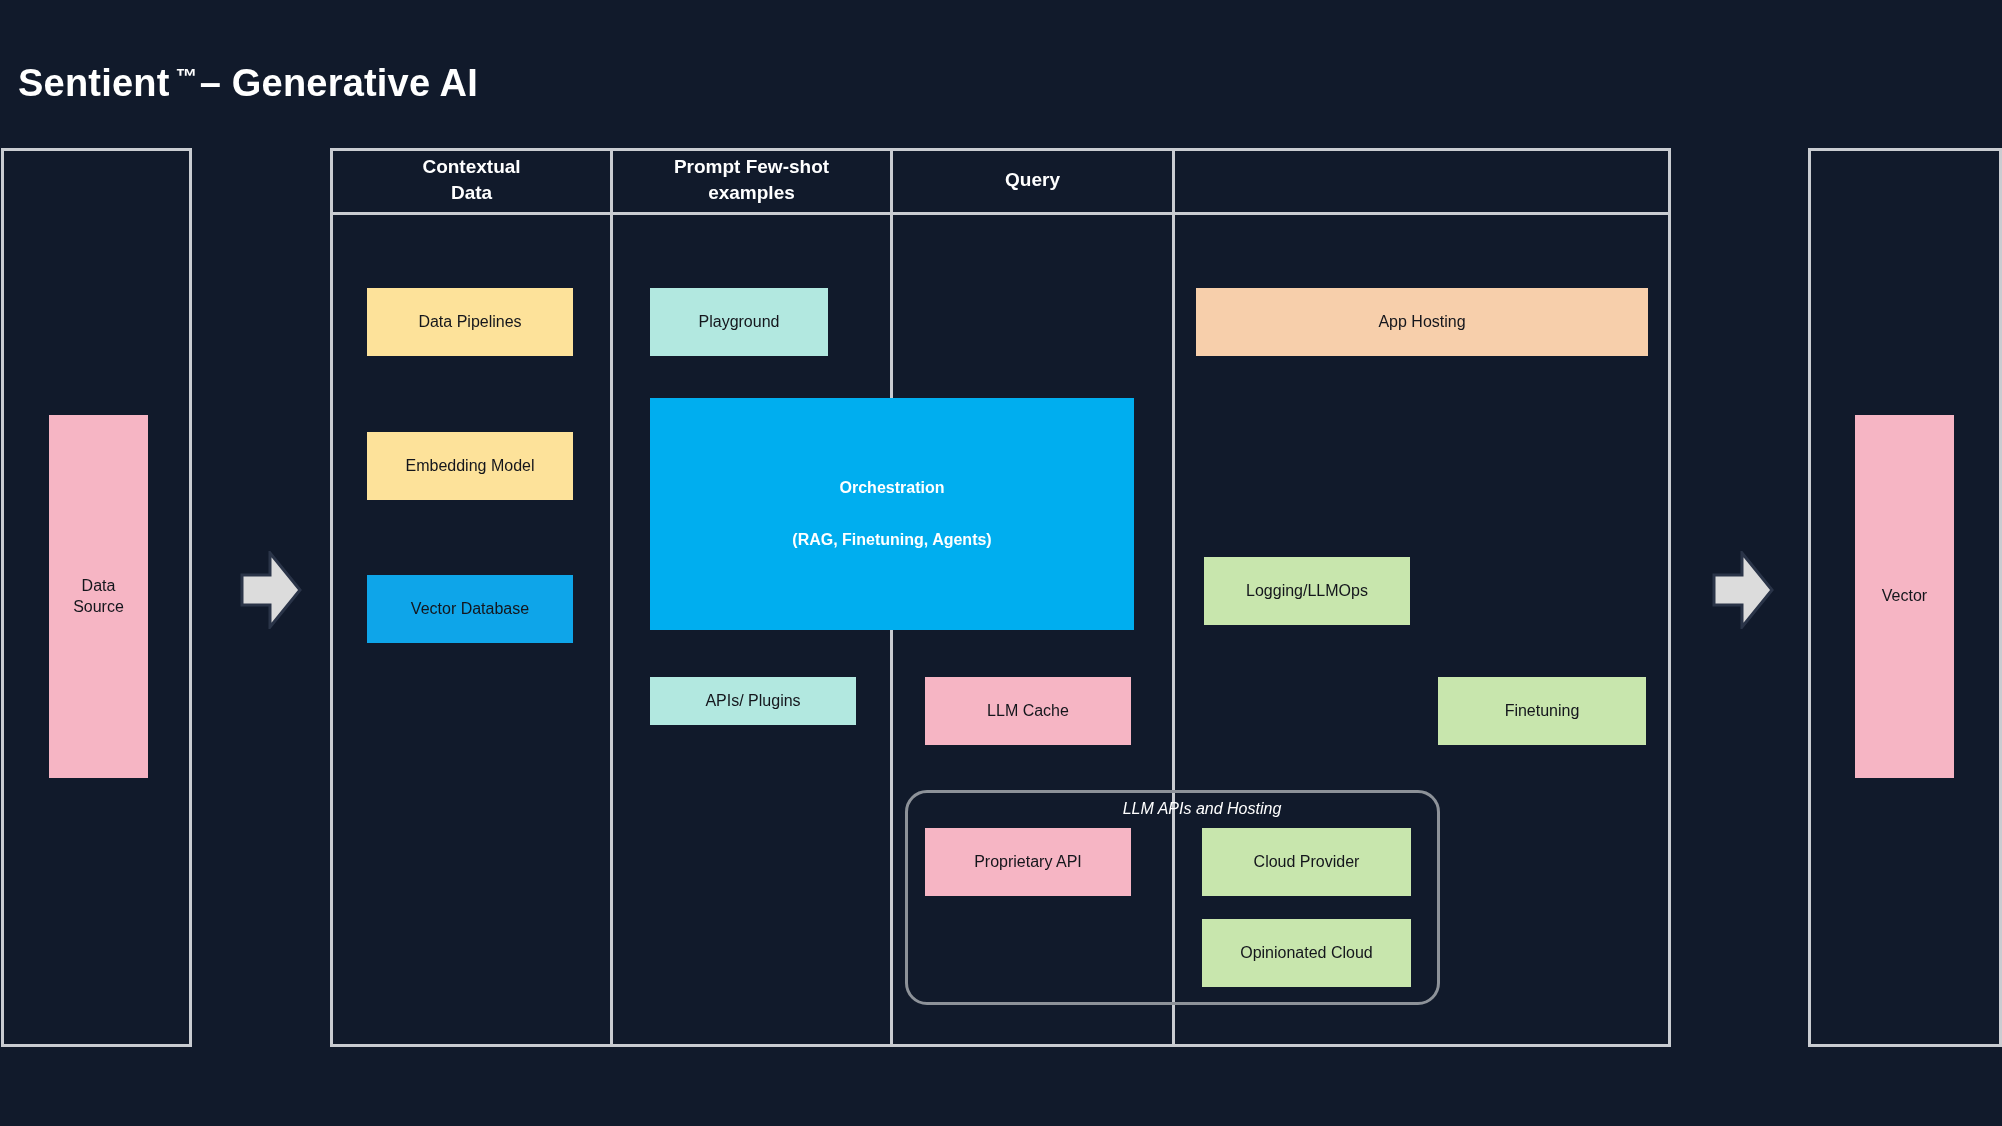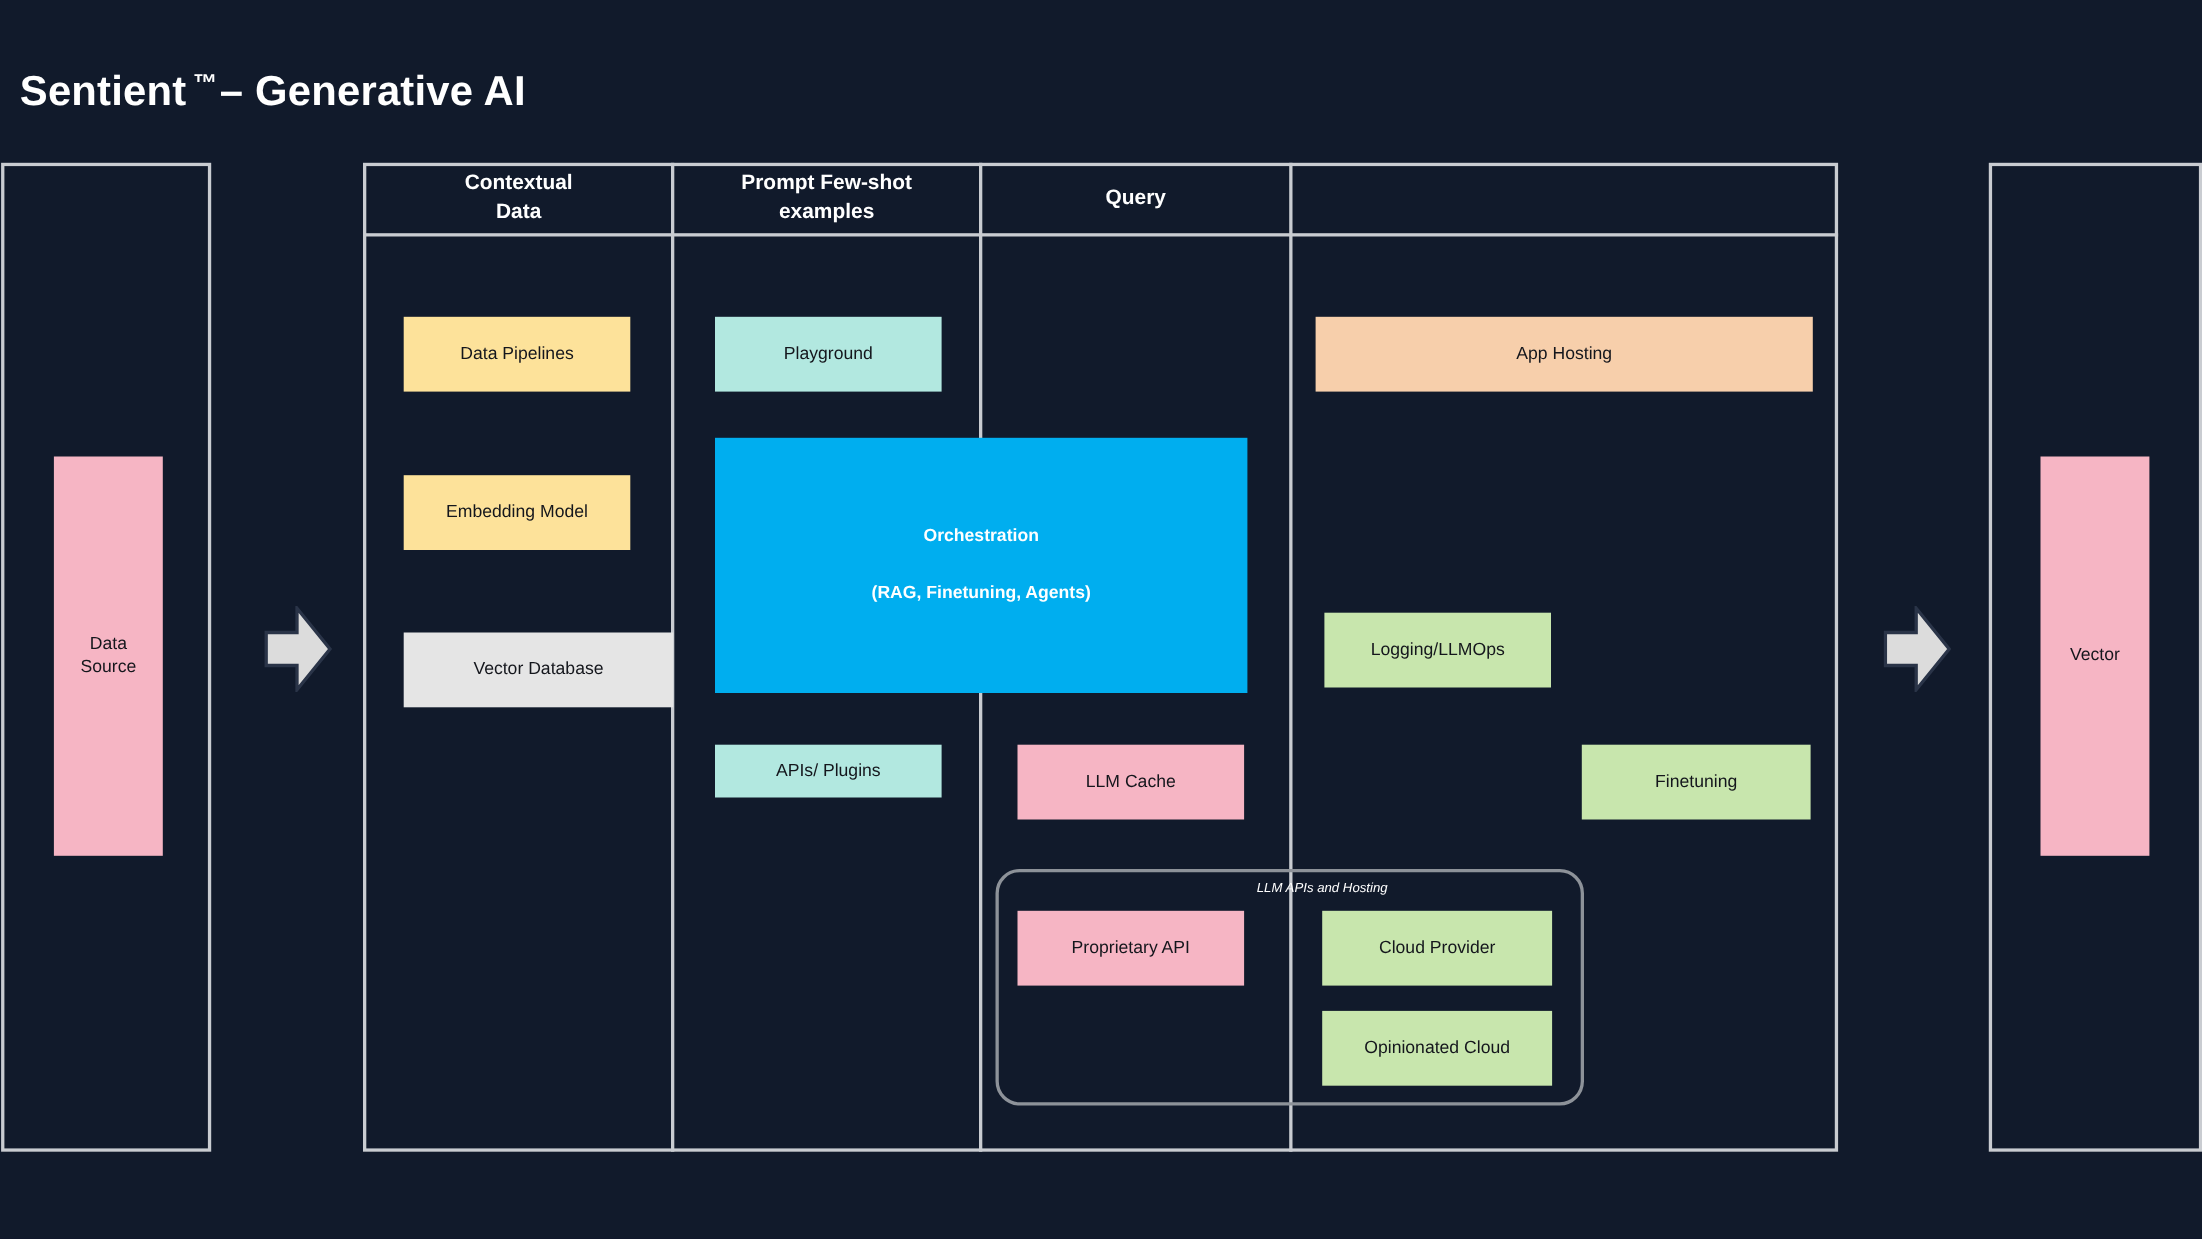--- a/index.html
+++ b/index.html
@@ -122,21 +122,21 @@
     box-sizing: border-box;
   }
   #llm-group-title {
     position: absolute;
     left: 905px;
     top: 800px;
     width: 594px;
     text-align: center;
     color: #ffffff;
     font-style: italic;
-    font-size: 12px;
+    font-size: 16px;
   }
 
   
   .flow-arrow {
     position: absolute;
     width: 62px;
     height: 78px;
   }
 </style>
 </head>
@@ -180,25 +180,25 @@
   <div class="col-header" style="left:893px; width:279px;">
     <div>Query</div>
   </div>
 
   <div class="node" style="left:367px; top:288px; width:206px; height:68px; background:#fde29a;">
     <span>Data Pipelines</span>
   </div>
   <div class="node" style="left:367px; top:432px; width:206px; height:68px; background:#fde29a;">
     <span>Embedding Model</span>
   </div>
-  <div class="node" style="left:367px; top:575px; width:245px; height:68px; background:#e5e5e5;">
+  <div class="node" style="left:367px; top:575px; width:206px; height:68px; background:#0ea5e9;">
     <span>Vector Database</span>
   </div>
 
-  <div class="node" style="left:650px; top:288px; width:206px; height:68px; background:#b2e8e0;">
+  <div class="node" style="left:650px; top:288px; width:178px; height:68px; background:#b2e8e0;">
     <span>Playground</span>
   </div>
   <div class="node" style="left:650px; top:677px; width:206px; height:48px; background:#b2e8e0;">
     <span>APIs/ Plugins</span>
   </div>
 
   <div id="orchestration">
     <span>Orchestration</span>
     <span class="line2">(RAG, Finetuning, Agents)</span>
   </div>

